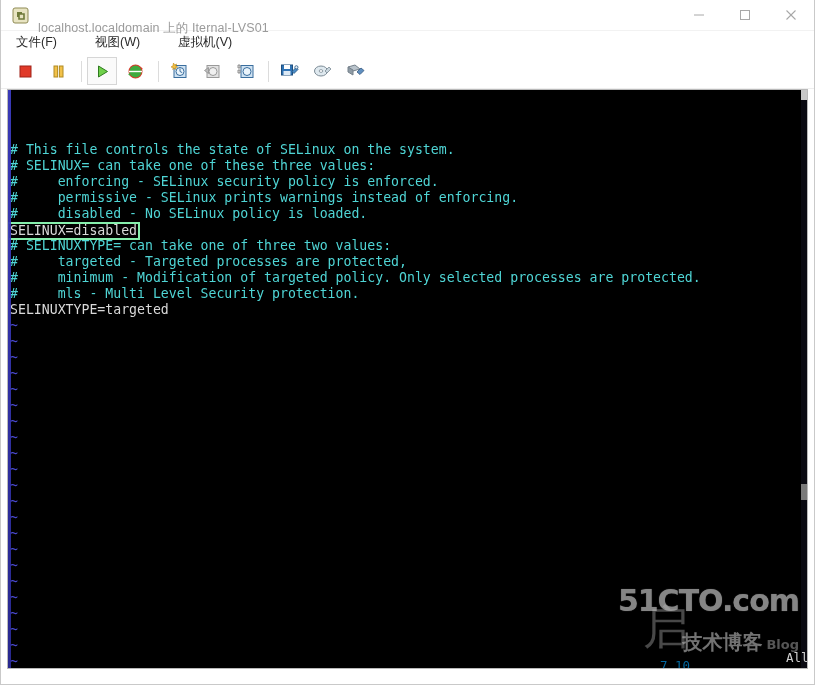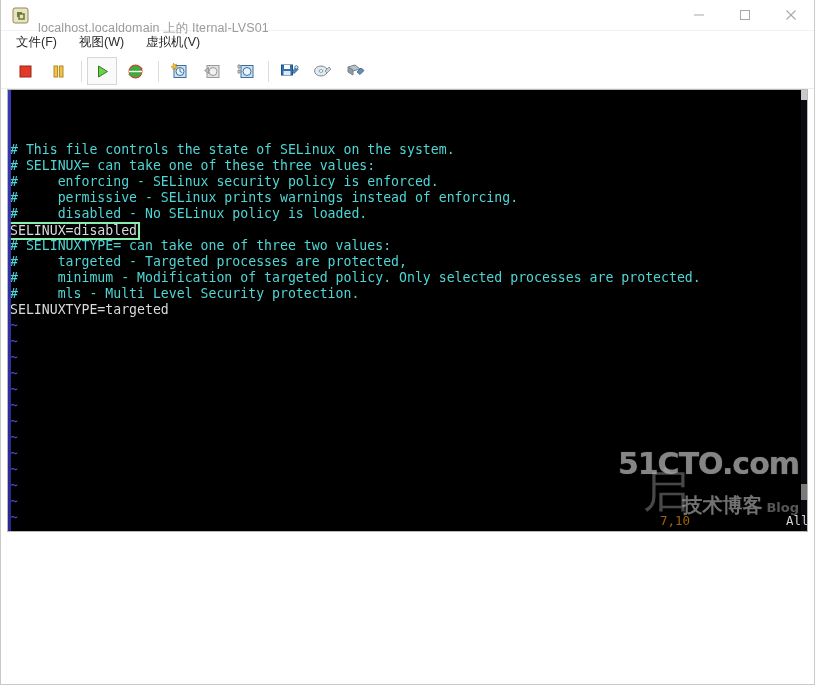--- a/index.html
+++ b/index.html
@@ -58,21 +58,21 @@
   }
   .win-btn svg { display:block; }
 
   
   .menubar {
     height: 23px;
     background: #ffffff;
     display: flex;
     align-items: center;
     padding-left: 12px;
-    gap: 16px;
+    gap: 32px;
   }
   .menu-item {
     font-size: 12.5px;
     color: #2b2b2b;
     padding: 1px 3px;
     white-space: nowrap;
   }
 
   
   .toolbar {
@@ -98,21 +98,21 @@
     background: #dcdcdc;
     margin: 0 5px;
     flex: 0 0 auto;
   }
   .tb-btn svg { display:block; }
 
   
   .term-wrap {
     position: relative;
     margin: 0 6px 8px 6px;
-    height: 443px;
+    height: 580px;
     background: #000000;
     border: 1px solid #b9b9b9;
     overflow: hidden;
   }
   .term {
     position: absolute;
     inset: 0;
     background: #000000;
     font-family: "DejaVu Sans Mono", "Liberation Mono", monospace;
     font-size: 13.2px;
@@ -171,22 +171,22 @@
   .term-status {
     position: absolute;
     left: 0; right: 0; bottom: 2px;
     height: 16px;
     font-family: "DejaVu Sans Mono", "Liberation Mono", monospace;
     font-size: 12.5px;
     color: #cfcfcf;
     z-index: 6;
   }
   .term-status .pos {
-    position: absolute; left: 652px; top: 0;
-    color: #a16207;
+    position: absolute; left: 652px; top: 8px;
+    color: #0369a1;
   }
   .term-status .scope {
     position: absolute; left: 778px; top: 0;
     color: #d0d0d0;
   }
 
   
   .watermark {
     position: absolute;
     right: 8px; bottom: 16px;

